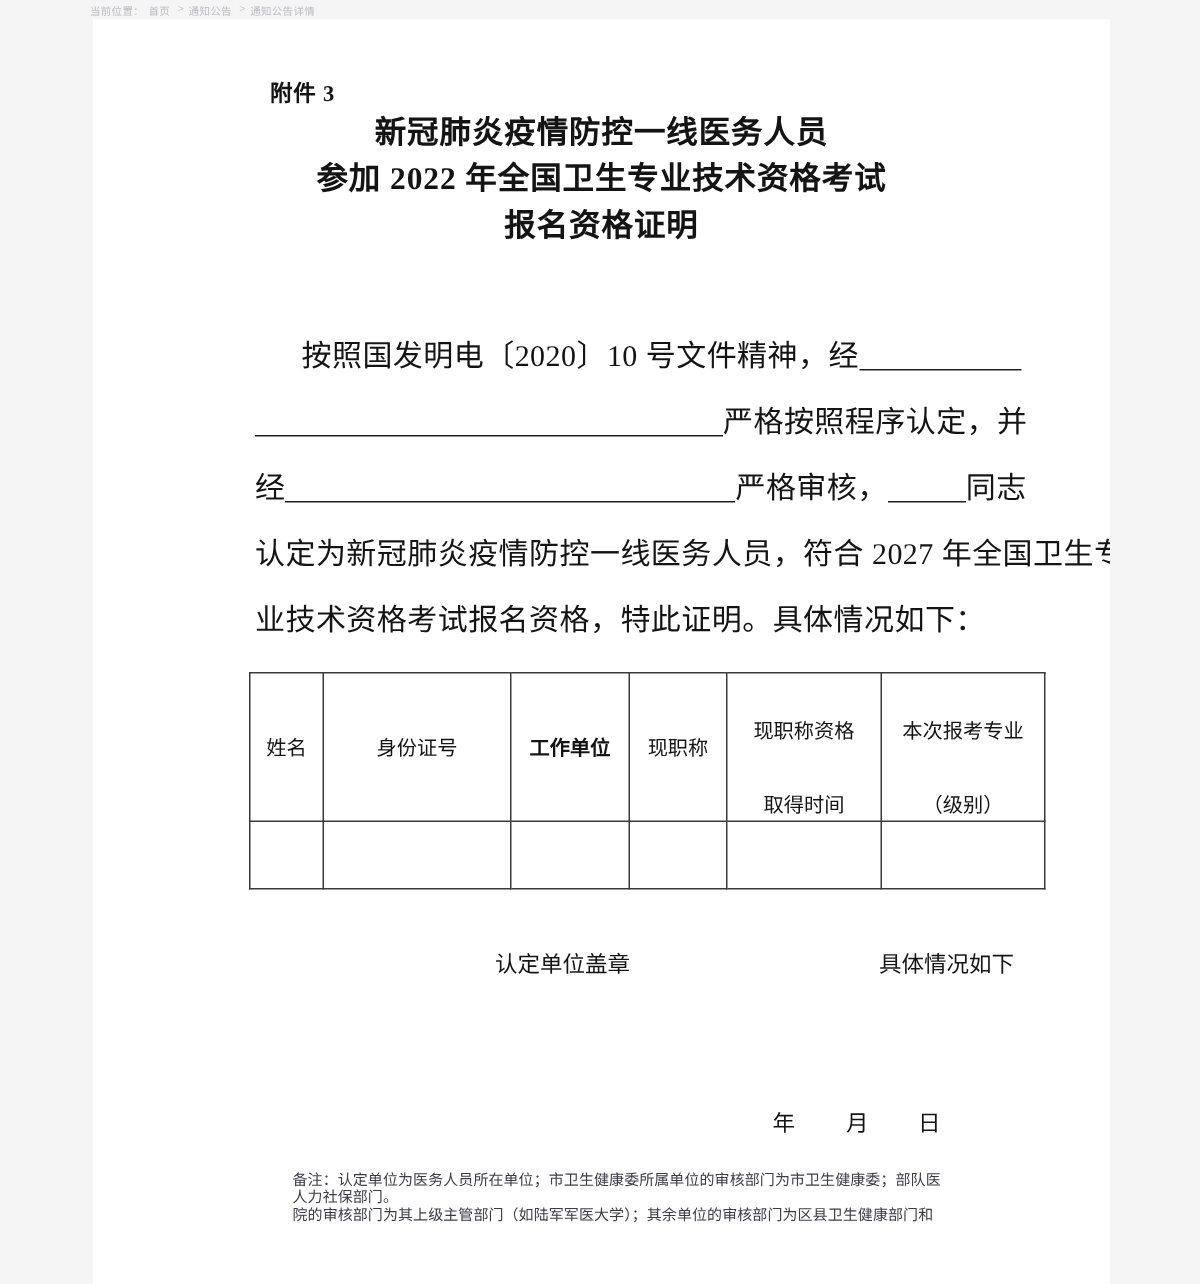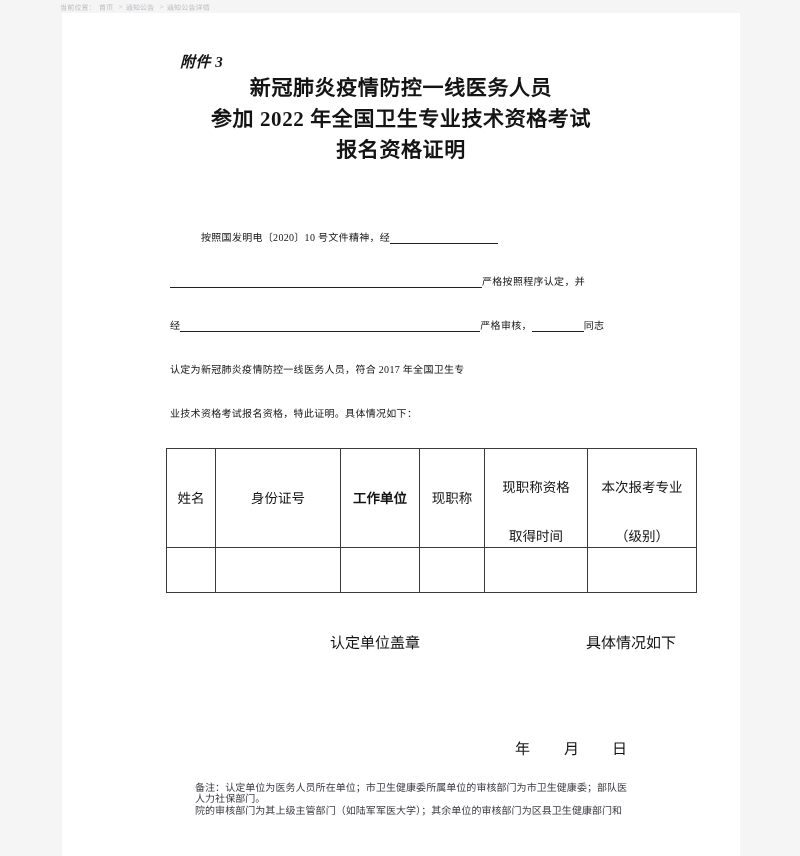--- a/index.html
+++ b/index.html
@@ -43,21 +43,20 @@
     padding:0;
   }
 
   
   .attachment-label{
     position:absolute;left:118px;top:37px;
     font-size:15px;font-weight:700;
     letter-spacing:.5px;
     color:#151515;
     white-space:nowrap;
-    font-style:italic;
   }
 
   
   .doc-title{
     position:absolute;left:0;top:60px;width:678px;
     text-align:center;
   }
   .doc-title .tline{
     font-size:21px;
     font-weight:700;
@@ -65,21 +64,21 @@
     line-height:31px;
     color:#141414;
     white-space:nowrap;
   }
 
   
   .doc-body{
     position:absolute;left:108px;top:203px;width:484px;
   }
   .bline{
-    font-size:10px;
+    font-size:20px;
     line-height:44px;
     color:#141414;
     white-space:nowrap;
     letter-spacing:.3px;
   }
   .bline.indent{padding-left:31px;}
   .blank{
     display:inline-block;
     border-bottom:1.3px solid #202020;
     vertical-align:-3px;
@@ -179,21 +178,21 @@
     </div>
 
     <div class="bline">
       <span class="blank w-xlong"></span><span>严格按照程序认定，并</span>
     </div>
 
     <div class="bline">
       <span>经</span><span class="blank w-long"></span><span>严格审核，</span><span class="blank w-short"></span><span>同志</span>
     </div>
 
-    <div class="bline">认定为新冠肺炎疫情防控一线医务人员，符合 2017 年全国卫生专</div>
+    <div class="bline">认定为新冠肺炎疫情防控一线医务人员，符合 2027 年全国卫生专</div>
     <div class="bline">业技术资格考试报名资格，特此证明。具体情况如下：</div>
   </div>
 
   <div class="doc-table-wrap">
     <table class="info-table">
       <tbody>
             <tr class="head-row">
         <td class="col-name">姓名</td>
         <td class="col-id">身份证号</td>
         <td class="col-unit">工作单位</td>

